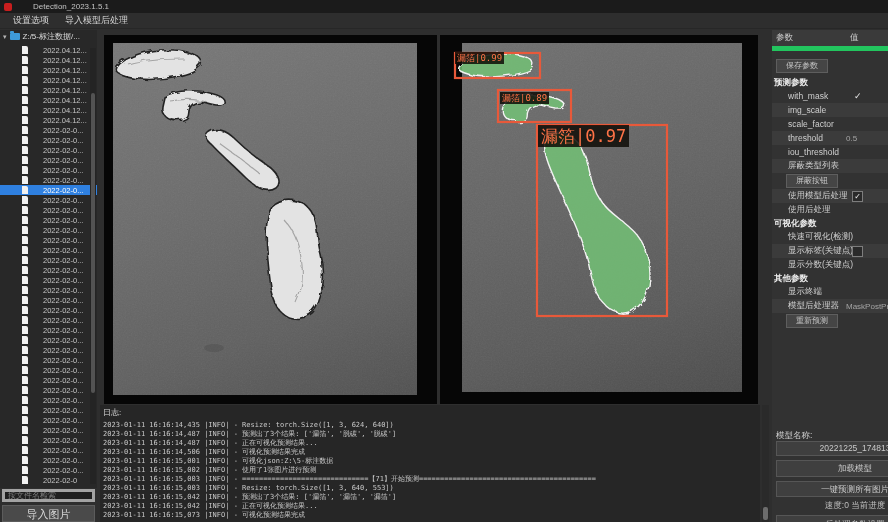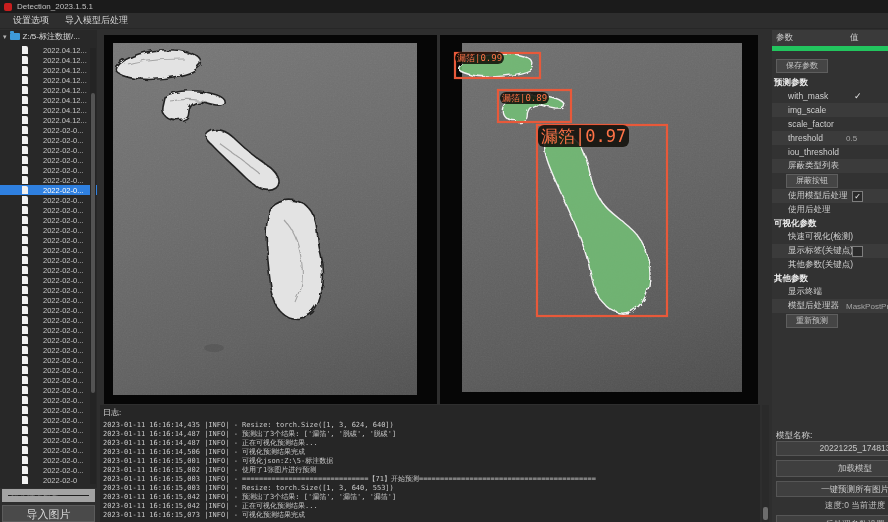--- a/index.html
+++ b/index.html
@@ -5,41 +5,41 @@
   html,body{margin:0;padding:0;}
   body{
     width:888px;height:522px;position:relative;overflow:hidden;
     background:#2e2e2e;font-family:"Liberation Sans",sans-serif;color:#ccc;
     -webkit-font-smoothing:antialiased;
   }
   
   .titlebar{position:absolute;left:0;top:0;width:888px;height:13px;background:#1b1b1b;
     display:flex;align-items:center;gap:5px;padding-left:4px;box-sizing:border-box;}
   .app-icon{width:8px;height:8px;background:#c81e1e;border-radius:2px;flex:none;}
-  .title-text{font-size:8px;color:#c2c2c2;white-space:nowrap;}
+  .title-text{font-size:8px;color:#c2c2c2;white-space:nowrap;margin-left:16px;}
   .menubar{position:absolute;left:0;top:13px;width:888px;height:16px;background:#2e2e2e;
     border-bottom:1px solid #272727;display:flex;align-items:center;gap:16px;
     padding-left:13px;box-sizing:border-box;}
   .menu-item{font-size:9px;color:#d4d4d4;cursor:default;}
   
   .tree{position:absolute;left:0;top:30px;width:97px;height:458px;background:#282828;overflow:hidden;}
   .tree-root{display:flex;align-items:center;height:13px;gap:3px;padding-left:3px;
     color:#dedede;font-size:8px;white-space:nowrap;}
   .arrow{font-size:7px;color:#b5b5b5;line-height:8px;}
   .folder-icon{width:10px;height:7px;background:#3e9ad8;border-radius:1px;position:relative;flex:none;}
   .folder-icon:before{content:"";position:absolute;left:0;top:-2px;width:4px;height:2px;background:#3e9ad8;border-radius:1px 1px 0 0;}
   .tree-rows{margin-top:2px;}
   .tree-row{display:flex;align-items:center;height:10px;padding-left:22px;gap:15px;
     color:#c6c6c6;font-size:7.5px;white-space:nowrap;}
   .tree-row.selected{background:var(--sel,#2f80e0);color:#fff;}
   .doc-icon{width:6px;height:8px;background:#f1f1f1;border-radius:0 2px 0 0;flex:none;}
   .tree-scroll{position:absolute;right:1px;top:18px;width:6px;height:436px;background:#242424;}
   .tree-thumb{position:absolute;left:1px;top:45px;width:4px;height:300px;background:#535353;border-radius:2px;}
   .search-box{position:absolute;left:2px;top:489px;width:93px;height:13px;background:#1f1f1f;
-    border:6px solid #a3a3a3;color:#9a9a9a;font-size:8px;padding:0 3px;box-sizing:border-box;
+    border:3px solid #a3a3a3;color:#9a9a9a;font-size:8px;padding:0 3px;box-sizing:border-box;
     font-family:"Liberation Sans",sans-serif;outline:none;}
   .search-box::placeholder{color:#7d7d7d;}
   .import-btn{position:absolute;left:2px;top:505px;width:93px;height:17px;background:#4a4a4a;
     border:1px solid #5c5c5c;color:#d8d8d8;font-size:11px;text-align:center;line-height:16px;box-sizing:border-box;}
   
   .panel{position:absolute;background:#060606;}
   .panel-left{left:104px;top:35px;width:333px;height:369px;}
   .panel-right{left:440px;top:35px;width:318px;height:369px;}
   .photo{position:absolute;overflow:hidden;}
   .photo-left{left:9px;top:8px;width:304px;height:352px;
@@ -47,21 +47,21 @@
   .photo-right{left:22px;top:8px;width:280px;height:349px;
     background:linear-gradient(160deg,#707070 0%,#646464 45%,#5a5a5a 75%,#4c4c4c 100%);}
   .grain{position:absolute;inset:0;width:100%;height:100%;opacity:.09;}
   .overlay-svg{position:absolute;left:0;top:0;}
   .defect{fill:#e3e3e3;stroke:#232323;stroke-width:1.6;filter:url(#rough);}
   .defect-tex{fill:none;stroke:#8f8f8f;stroke-width:1.1;opacity:.75;filter:url(#rough);}
   .smudge{fill:#3c3c3c;opacity:.25;}
   .mask-blob{fill:var(--mask,#74c476);fill-opacity:.82;stroke:#f2f2f2;stroke-width:1.4;filter:url(#rough);}
   .det-box{fill:none;stroke:var(--accent,#e8593a);stroke-width:2.2;}
   .det-label{position:absolute;background:rgba(14,12,6,.85);color:var(--label,#ff7347);
-    font-family:"DejaVu Sans Mono",monospace;white-space:nowrap;z-index:3;border-radius:6px;}
+    font-family:"DejaVu Sans Mono",monospace;white-space:nowrap;z-index:3;}
   .det-label.small{font-size:9px;height:12px;line-height:12px;padding:0 2px;}
   .det-label.big{font-size:17px;height:22px;line-height:22px;padding:0 3px;}
   
   .log{position:absolute;left:100px;top:405px;width:660px;height:131px;background:#262626;
     overflow:hidden;padding:2px 0 0 3px;box-sizing:border-box;}
   .log-title{font-size:8px;color:#dadada;margin-bottom:3px;}
   .log-line{font-family:"DejaVu Sans Mono",monospace;font-size:7px;line-height:9px;
     color:#c9c9c9;white-space:nowrap;}
   .log-scroll{position:absolute;left:762px;top:405px;width:7px;height:117px;background:#2a2a2a;}
   .log-thumb{position:absolute;left:1px;bottom:2px;width:5px;height:13px;background:#6d6d6d;border-radius:2px;}
@@ -410,21 +410,21 @@
       </div>
       <div class="group-title">可视化参数</div>
       <div class="param-row">
         <span>快速可视化(检测)</span>
       </div>
       <div class="param-row stripe">
         <span>显示标签(关键点)</span>
         <span class="checkbox"></span>
       </div>
       <div class="param-row">
-        <span>其他参数(关键点)</span>
+        <span>显示分数(关键点)</span>
       </div>
       <div class="group-title">其他参数</div>
       <div class="param-row">
         <span>显示终端</span>
       </div>
       <div class="param-row stripe">
         <span>模型后处理器</span>
         <span class="val">MaskPostPro</span>
       </div>
       <div class="param-row btn-row">

